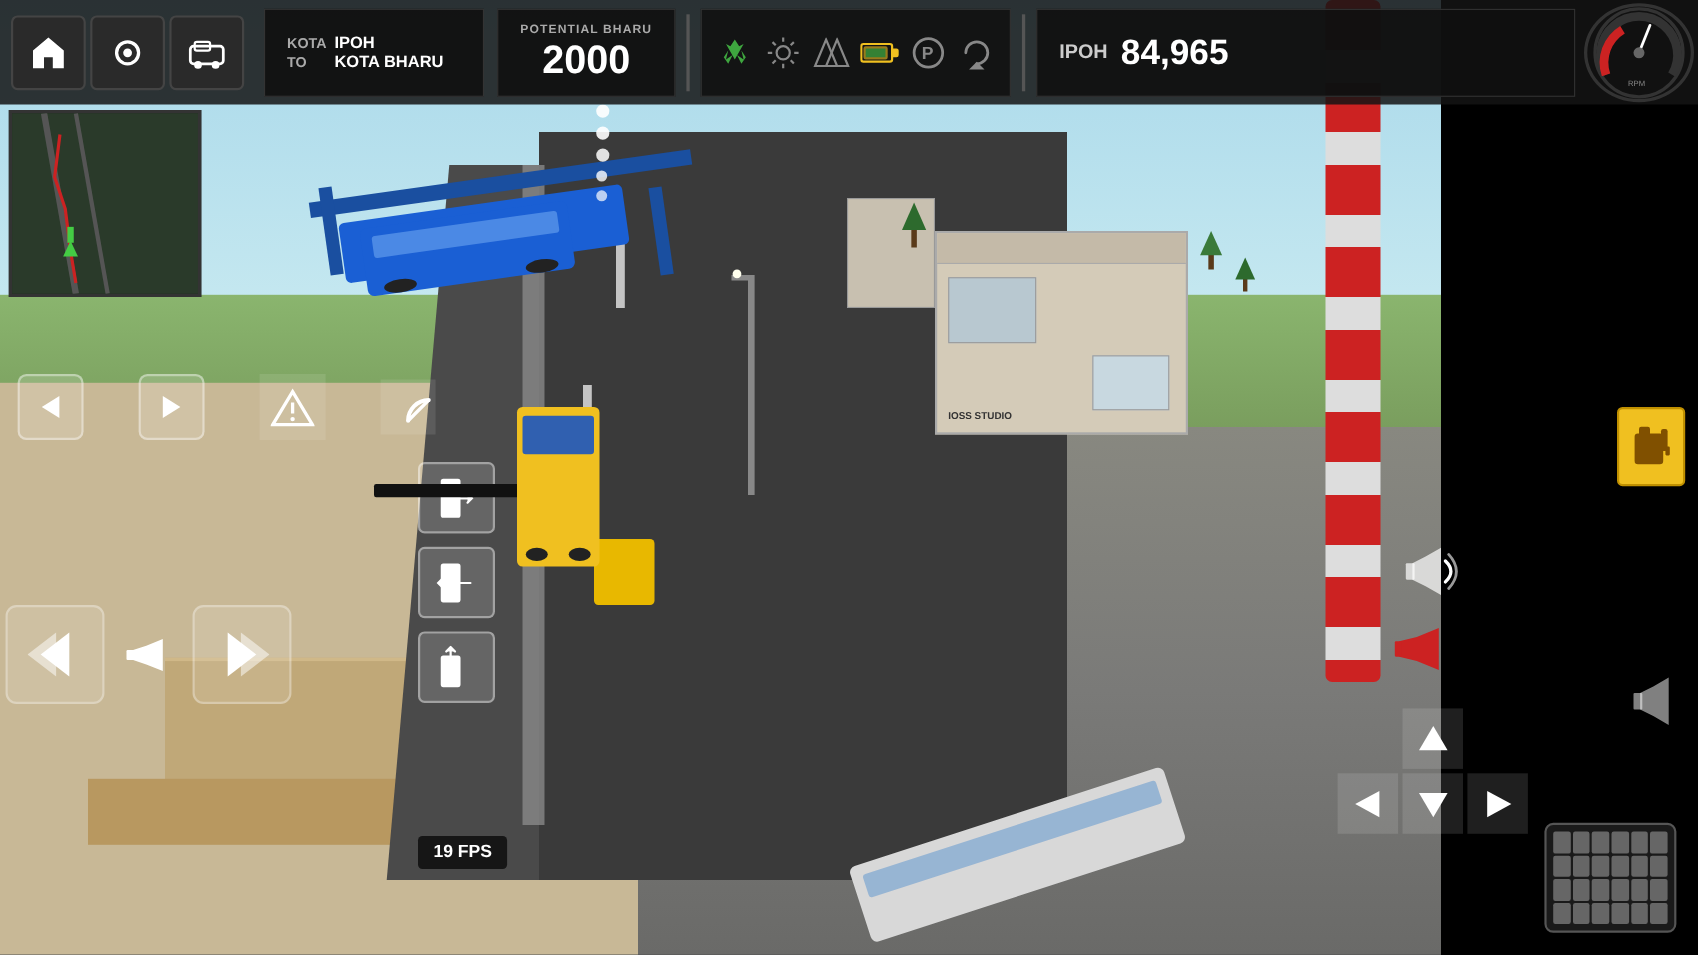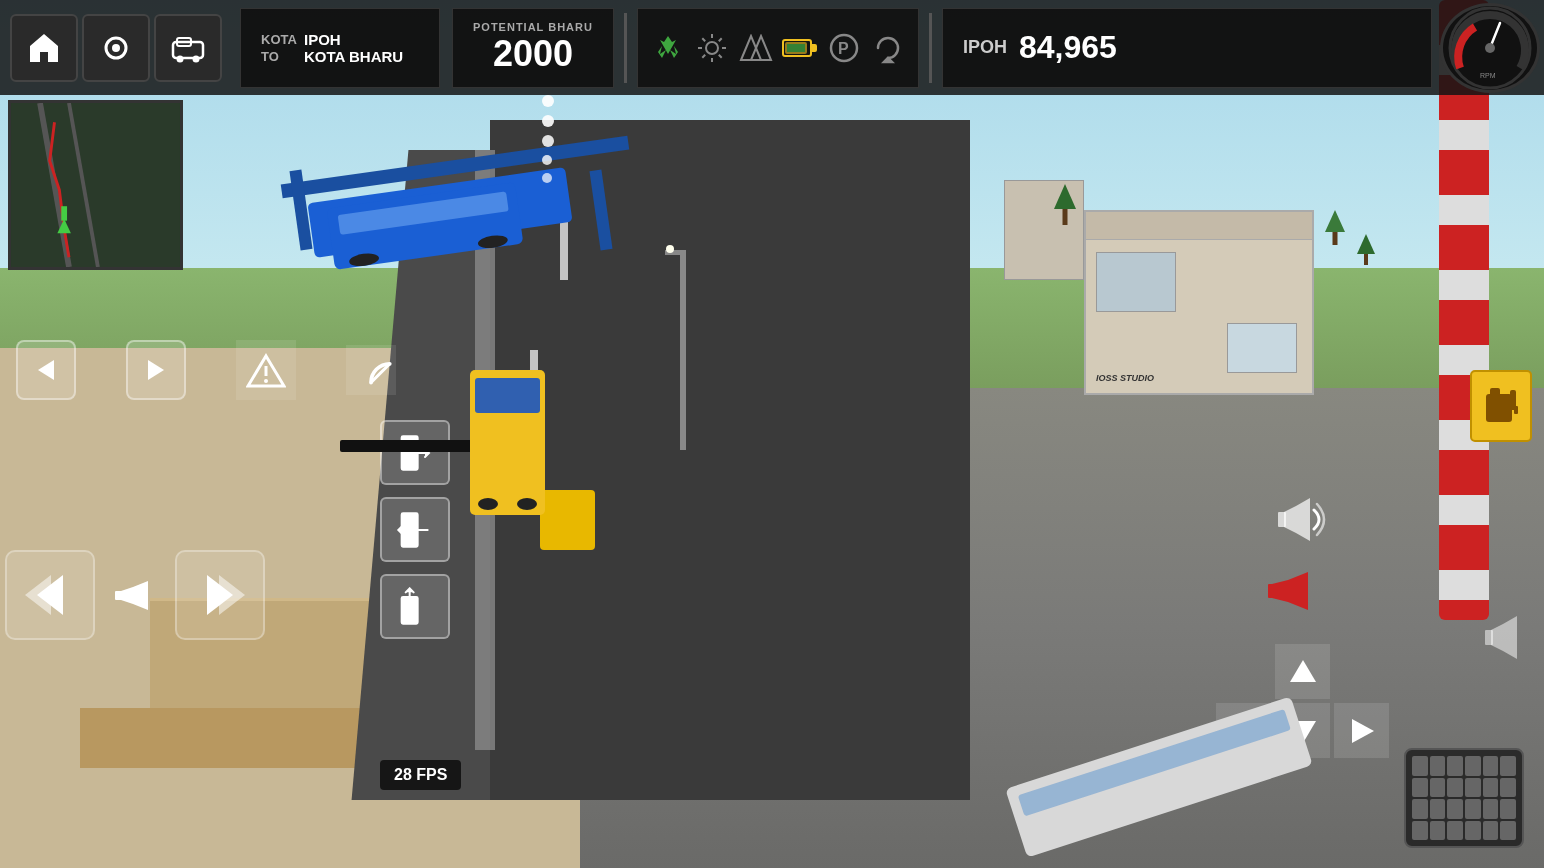--- a/index.html
+++ b/index.html
@@ -9,25 +9,24 @@
       overflow: hidden;
       background: #000;
       font-family: Arial, sans-serif;
       position: relative;
     }
 
     
     #game-scene {
       position: absolute;
       top: 0; left: 0;
-      width: 1544px;
+      width: 1310px;
       height: 868px;
       background: linear-gradient(180deg, #87CEEB 0%, #87CEEB 30%, #5a8a3c 30%, #5a8a3c 45%, #888 45%, #888 100%);
       overflow: hidden;
-      font-style: italic;
     }
 
     
     .scene-ground {
       position: absolute;
       bottom: 0; left: 0;
       width: 1544px;
       height: 600px;
       background: linear-gradient(180deg, #8ab56e 0%, #7a9e5e 20%, #888880 20%, #7a7a78 60%, #6a6a68 100%);
     }
@@ -689,21 +688,21 @@
       </svg>
     </div>
     <div class="steer-big-btn">
       <svg viewBox="0 0 50 50">
           <polygon points="12,5 38,25 12,45" fill="white"></polygon>
           <polygon points="24,5 50,25 24,45" fill="white" opacity="0.5"></polygon>
         </svg>
     </div>
   </div>
 
-  <div class="fps-badge">28 FPS</div>
+  <div class="fps-badge">19 FPS</div>
 
 
   <div style="position:absolute;right:12px;top:370px;width:62px;height:72px;background:#f0c020;border-radius:5px;border:2px solid #c09000;display:flex;align-items:center;justify-content:center;pointer-events:all;">
     <svg width="38" height="44" viewBox="0 0 38 44" fill="#805000">
       <rect x="4" y="10" width="26" height="28" rx="3"></rect>
       <rect x="8" y="4" width="10" height="8" rx="2"></rect>
       <rect x="28" y="6" width="6" height="20" rx="2"></rect>
       <rect x="32" y="22" width="4" height="8" rx="1"></rect>
     </svg>
   </div>

